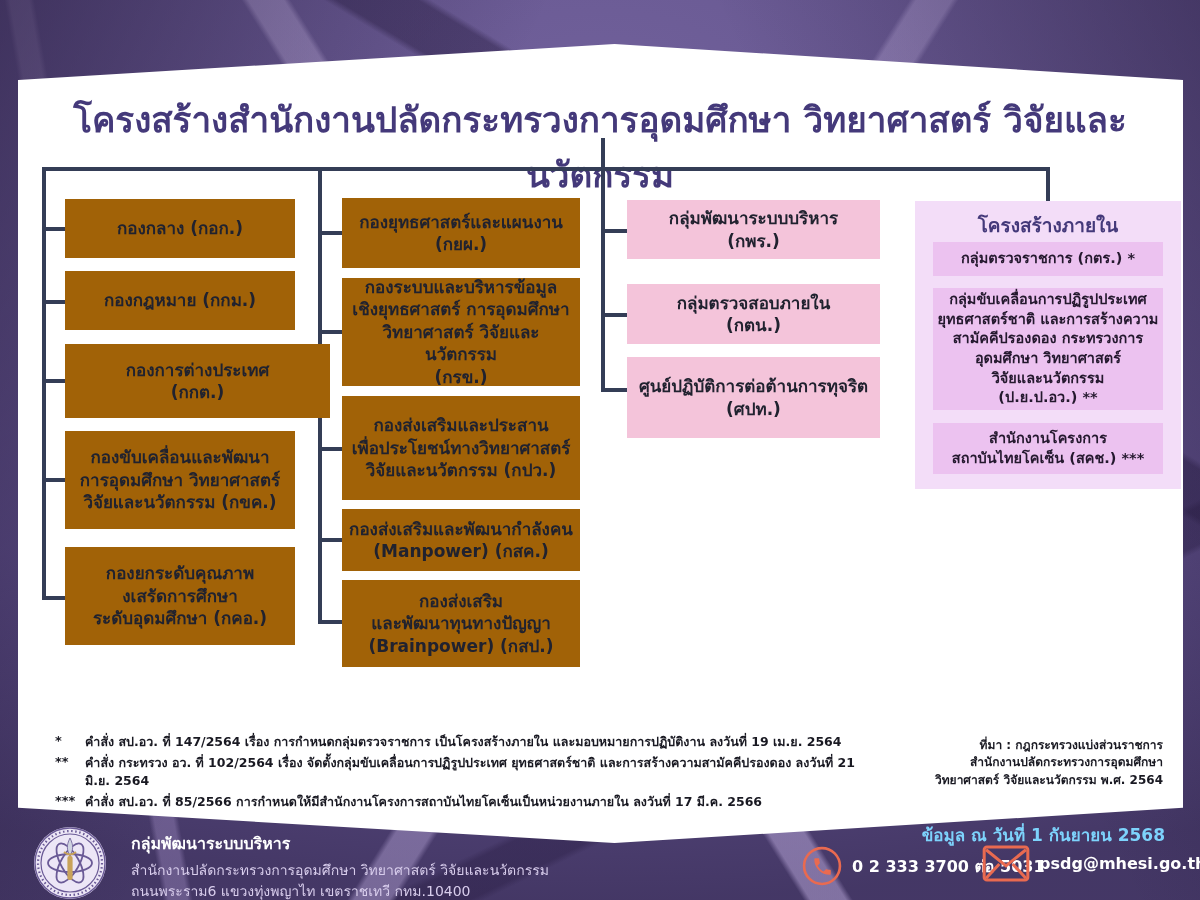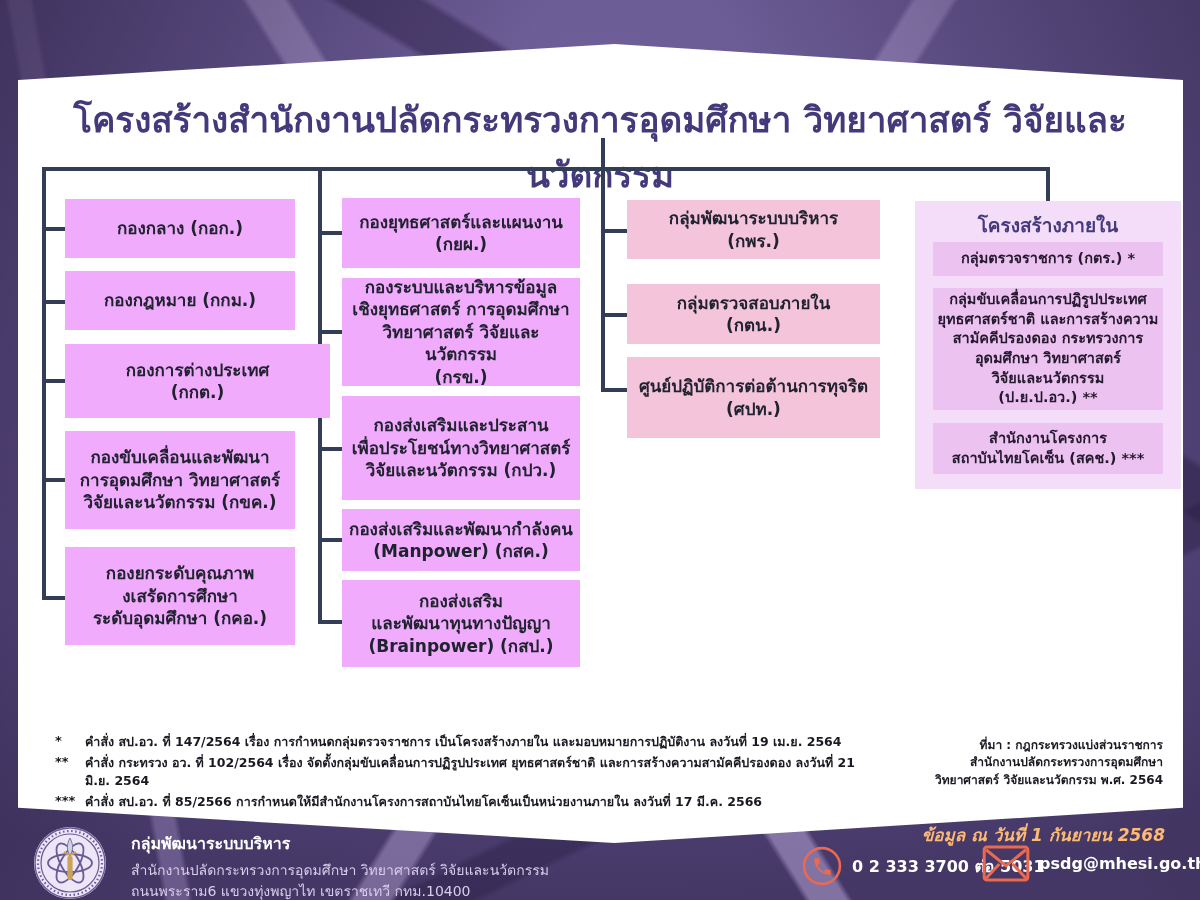--- a/index.html
+++ b/index.html
@@ -25,21 +25,21 @@
   .page-title{
     position:absolute;left:0;right:0;top:92px;text-align:center;
     font-size:35px;font-weight:700;color:#44397a;letter-spacing:0;
   }
   .ln{position:absolute;background:#343d56;}
   .box{
     position:absolute;display:flex;align-items:center;justify-content:center;
     text-align:center;font-weight:700;color:#20222f;font-size:17px;line-height:1.32;
     white-space:pre-line;padding:4px 6px;box-sizing:border-box;
   }
-  .salmon{background:#f0abfc;}
+  .salmon{background:#a16207;}
   .pink{background:#f4c4da;}
   .panel{
     position:absolute;left:915px;top:201px;width:266px;height:288px;background:#f3ddf8;
     box-sizing:border-box;
   }
   .panel-header{
     position:absolute;left:0;right:0;top:9px;text-align:center;
     font-size:19px;font-weight:800;color:#44397a;
   }
   .panel-item{
@@ -55,21 +55,21 @@
   .source{
     position:absolute;right:37px;top:737px;width:270px;text-align:right;
     font-size:12px;font-weight:700;color:#191922;line-height:1.45;white-space:pre-line;
   }
   .footer{position:absolute;left:0;right:0;top:815px;height:85px;}
   .logo{position:absolute;left:33px;top:11px;width:74px;height:74px;}
   .addr{position:absolute;left:131px;top:16px;}
   .addr-name{font-size:16px;font-weight:800;color:#ffffff;margin-bottom:4px;}
   .addr-line{font-size:14px;font-weight:400;color:#d8cdec;line-height:1.5;}
   .data-date{
-    position:absolute;right:35px;top:6px;font-size:17px;font-weight:800;color:#fdba74;text-align:right;font-style:italic;
+    position:absolute;right:35px;top:6px;font-size:17px;font-weight:800;color:#7dd3fc;text-align:right;
   }
   .contact{position:absolute;top:30px;display:flex;align-items:center;gap:9px;}
   .contact-phone{left:801px;}
   .contact-email{left:982px;}
   .contact-text{font-size:16px;font-weight:800;color:#ffffff;white-space:nowrap;}
 </style>
 </head>
 <body>
 
 <div class="card"></div>

